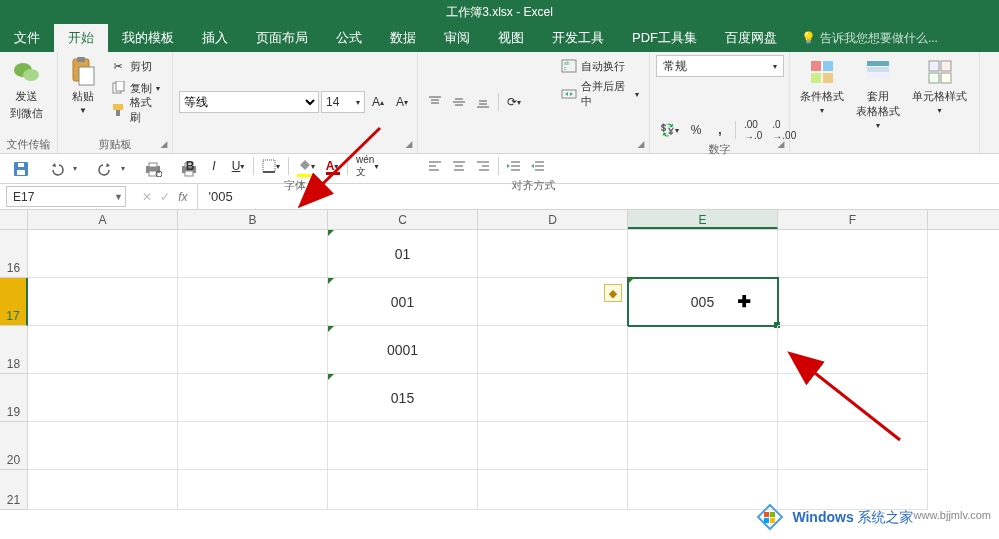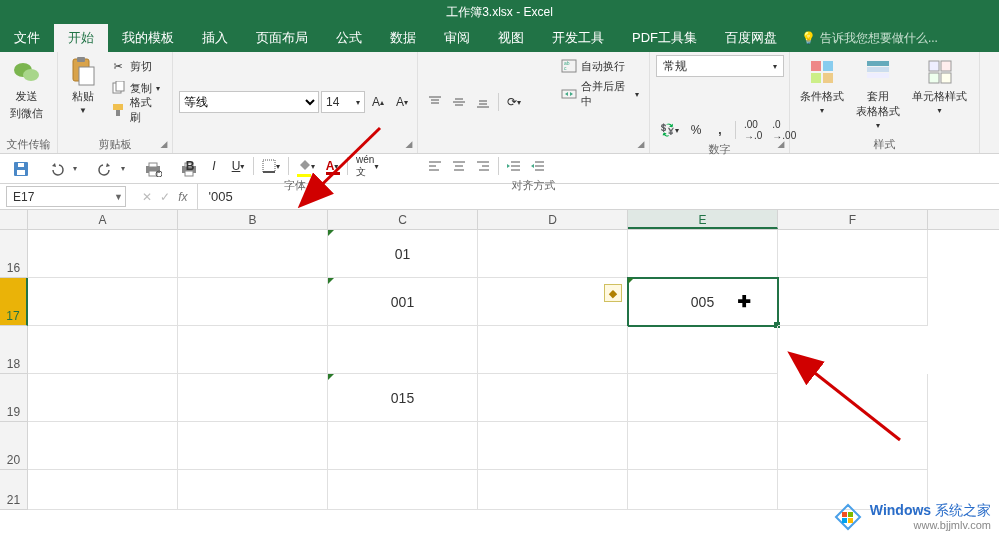--- a/index.html
+++ b/index.html
@@ -58,21 +58,21 @@
   .textmark { position: absolute; top: 0; left: 0; width: 0; height: 0; border-top: 6px solid #2b7a2b; border-right: 6px solid transparent; }
   .selcell { outline: 2px solid #217346; outline-offset: -1px; }
   .selhandle { position: absolute; right: -3px; bottom: -3px; width: 6px; height: 6px; background: #217346; }
   .errflag { position: absolute; left: -24px; top: 6px; width: 18px; height: 18px; border: 1px solid #d0c060; background: #fff9e0; display: flex; align-items: center; justify-content: center; font-size: 11px; color: #b08000; }
 
   
   .arrow { position: absolute; pointer-events: none; }
 
   
   .watermark { position: absolute; right: 8px; bottom: 6px; text-align: right; font-size: 12px; color: #4a6carl; display: flex; align-items: center; gap: 6px; }
-  .watermark .wtext { display: flex; flex-direction: column; line-height: 1.2; }
+  .watermark .wtext { display: flex; flex-direction: row; line-height: 1.2; }
   .watermark .brand { color: #2a6dc9; font-size: 14px; }
   .watermark .url { color: #888; font-size: 11px; }
 
   .cursor-plus { position: absolute; font-weight: bold; color: #000; font-size: 16px; }
 
 </style>
 </head>
 <body>
 
 <div class="titlebar">
@@ -373,21 +373,20 @@
               <rect x="2" y="2" width="10" height="10" fill="#eef" stroke="#999"></rect>
               <rect x="14" y="2" width="10" height="10" fill="#fee" stroke="#999"></rect>
               <rect x="2" y="14" width="10" height="10" fill="#efe" stroke="#999"></rect>
               <rect x="14" y="14" width="10" height="10" fill="#ffe" stroke="#999"></rect>
             </svg>
           </div>
         <span>单元格样式</span>
           <span style="font-size:8px">▾</span>
       </div>
     </div>
-    <div class="group-label">样式</div>
   </div>
 
 </div>
 
 <div class="qat">
   <div class="qatbtn">
     <svg width="16" height="16">
         <rect x="1" y="1" width="14" height="14" fill="#4a88c7" rx="1"></rect>
         <rect x="4" y="9" width="8" height="5" fill="#fff"></rect>
         <rect x="5" y="2" width="6" height="4" fill="#fff"></rect>
@@ -481,20 +480,24 @@
         <span>005</span>
         <span class="selhandle"></span>
         <span class="cursor-plus" style="right:26px;top:14px">✚</span>
       </div>
       <div class="cell" style="width:150px"></div>
     </div>
     <div class="row">
       <div class="rowhdr">18</div>
       <div class="cell" style="width:150px"></div>
       <div class="cell" style="width:150px"></div>
+      <div class="cell" style="width:150px">
+          <span class="textmark"></span>
+          <span>0001</span>
+        </div>
       <div class="cell" style="width:150px"></div>
       <div class="cell" style="width:150px"></div>
       <div class="cell" style="width:150px"></div>
     </div>
     <div class="row">
       <div class="rowhdr">19</div>
       <div class="cell" style="width:150px"></div>
       <div class="cell" style="width:150px"></div>
       <div class="cell" style="width:150px">
           <span class="textmark"></span>

